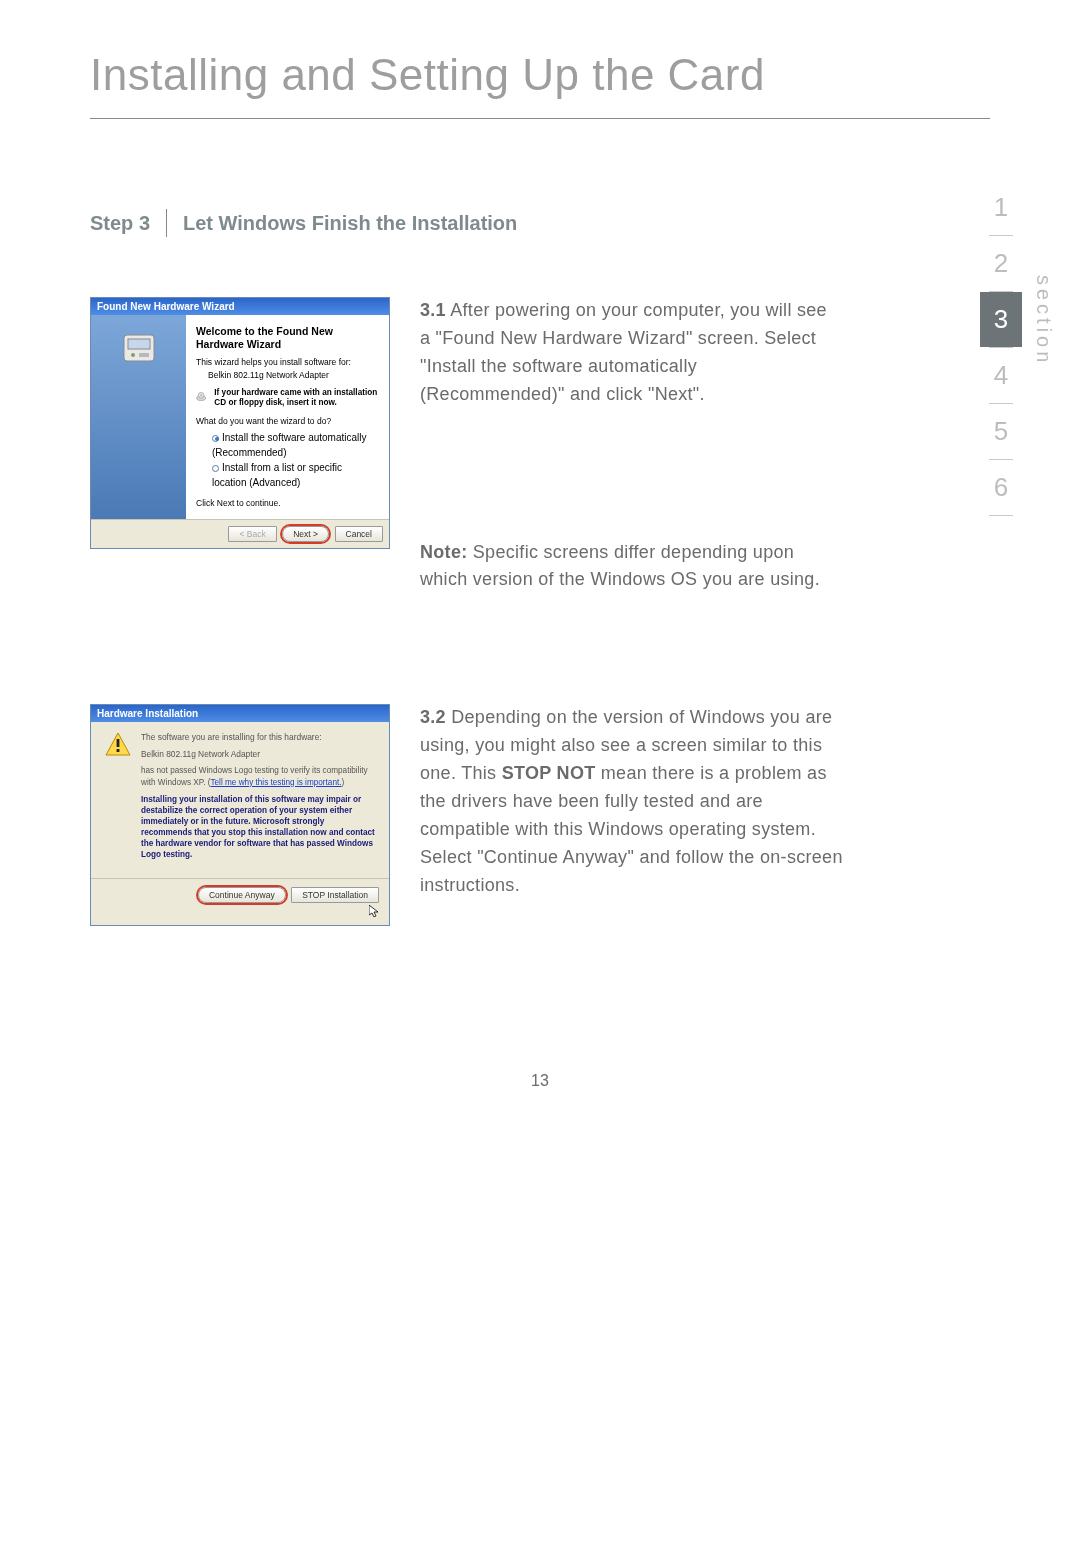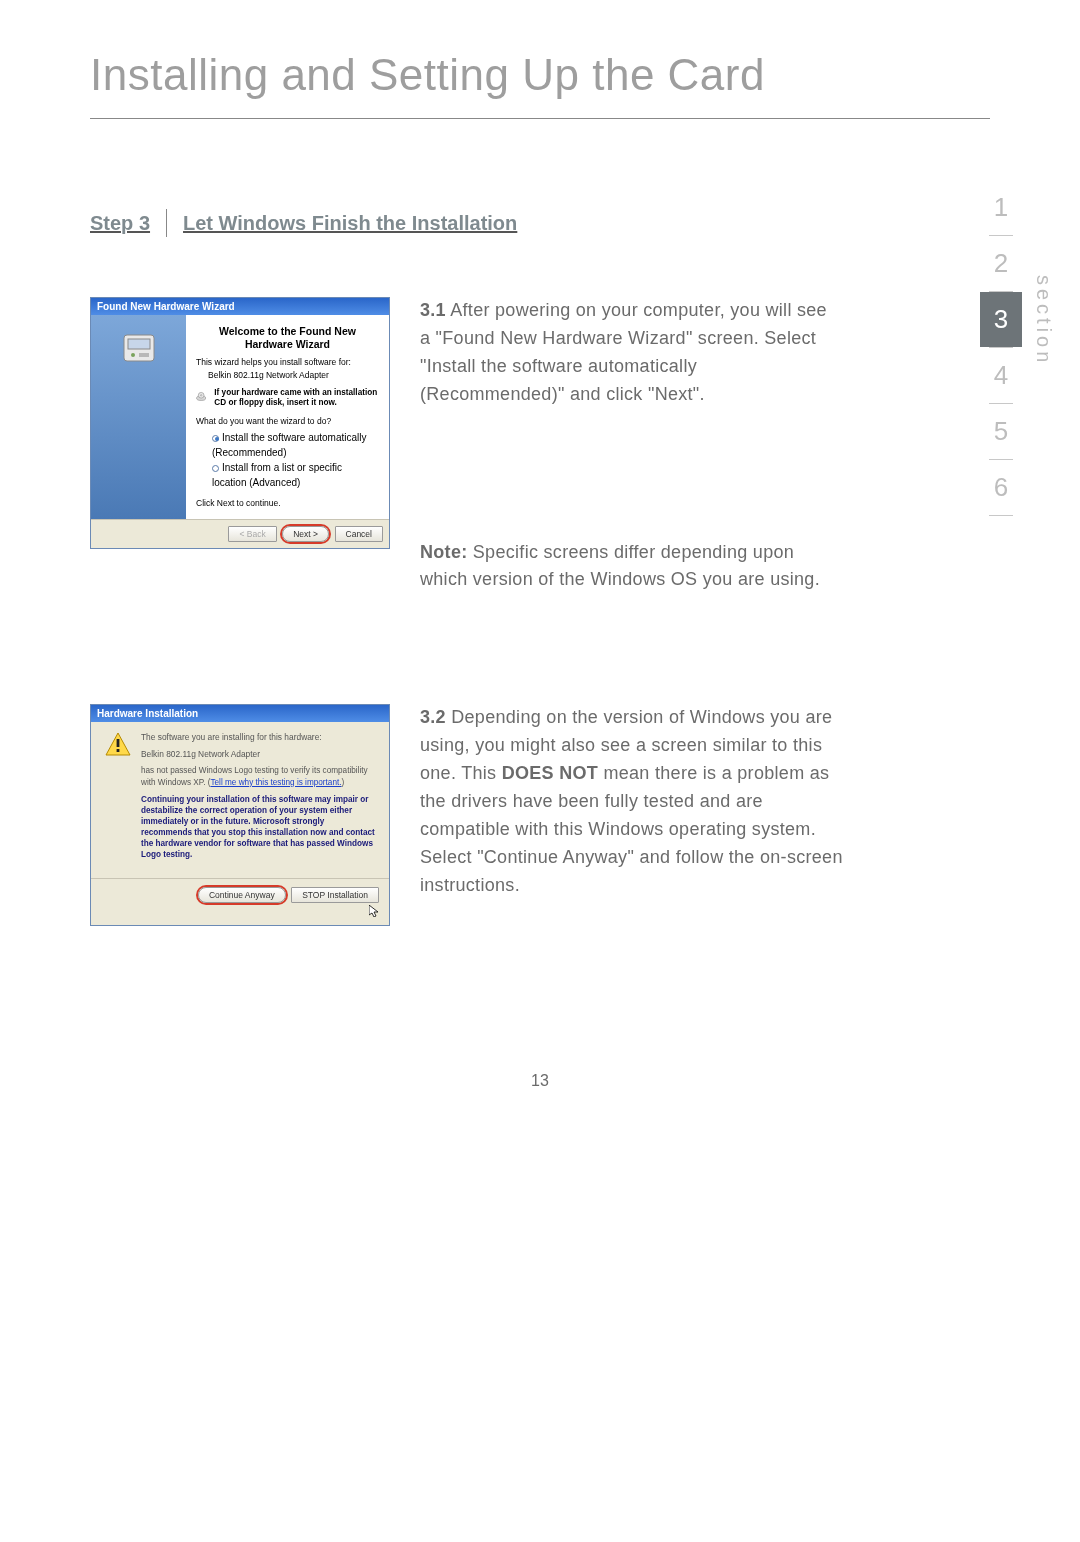--- a/index.html
+++ b/index.html
@@ -1,21 +1,21 @@
 <!DOCTYPE html>
 <html><head>
 <meta charset="utf-8">
 <style>
   * { box-sizing: border-box; margin: 0; padding: 0; }
   html, body { width: 1080px; height: 1542px; background: #fff; font-family: Arial, Helvetica, sans-serif; color: #555; }
   .page { position: relative; width: 1080px; height: 1138px; padding: 50px 0 0 0; }
   .title { font-size: 44px; color: #9e9e9e; font-weight: 300; letter-spacing: 0.5px; margin: 0 0 18px 90px; }
   .title-rule { border: none; border-top: 1px solid #888; margin: 0 90px 0 90px; }
 
-  .step-row { display: flex; align-items: flex-end; margin: 90px 0 0 90px; text-decoration: underline; }
+  .step-row { display: flex; align-items: flex-end; margin: 90px 0 0 90px; }
   .step-label { font-size: 20px; color: #7f8a8f; font-weight: 700; padding-right: 16px; border-right: 1px solid #888; line-height: 1.4; }
   .step-title { font-size: 20px; color: #7f8a8f; font-weight: 700; padding-left: 16px; line-height: 1.4; }
 
   .content { display: flex; margin: 60px 0 0 90px; gap: 30px; }
   .ss-col { width: 300px; flex: 0 0 300px; }
   .text-col { flex: 1; padding-right: 250px; }
   .para { font-size: 18px; color: #6b6b6b; line-height: 1.55; letter-spacing: 0.3px; }
   .para .num { font-weight: 700; color: #6b6b6b; }
   .note-block { margin-top: 130px; }
   .note-block .bold { font-weight: 700; color: #6b6b6b; }
@@ -23,21 +23,21 @@
   .content2 { display: flex; margin: 110px 0 0 90px; gap: 30px; }
   .content2 .text-col { padding-right: 235px; }
   .content2 .para .bold2 { font-weight: 700; }
 
   
   .wiz { width: 300px; border: 1px solid #6b8ab5; font-family: Tahoma, Arial, sans-serif; font-size: 9px; color: #000; background: #ece9d8; }
   .wiz-title { background: linear-gradient(#2a66c9, #4f8de6); color: #fff; font-size: 10px; font-weight: 700; padding: 3px 6px; }
   .wiz-body { display: flex; background: #fff; }
   .wiz-left { width: 95px; background: linear-gradient(#7da7d9, #4a79b5); display: flex; align-items: flex-start; justify-content: center; padding-top: 14px; }
   .wiz-right { flex: 1; padding: 10px 10px 8px 10px; background: #fff; }
-  .wiz-h { font-weight: 700; font-size: 10.5px; margin-bottom: 6px; line-height: 1.25; text-align: center; }
+  .wiz-h { font-weight: 700; font-size: 10.5px; margin-bottom: 6px; line-height: 1.25; }
   .wiz-p { font-size: 8.5px; margin-bottom: 3px; }
   .wiz-sub { font-size: 8.5px; margin: 2px 0 8px 12px; }
   .wiz-cd { display: flex; gap: 8px; align-items: flex-start; margin: 6px 0 8px 0; }
   .wiz-cd-txt { font-size: 8.2px; font-weight: 700; line-height: 1.2; }
   .wiz-q { font-size: 8.5px; margin: 4px 0; }
   .wiz-opt { font-size: 10px; margin-left: 16px; line-height: 1.5; }
   .wiz-opt .r { display: inline-block; width: 7px; height: 7px; border: 1px solid #5a7aa8; border-radius: 50%; vertical-align: middle; margin-right: 3px; position: relative; }
   .wiz-opt .r.checked::after { content: ""; position: absolute; left: 1.5px; top: 1.5px; width: 4px; height: 4px; border-radius: 50%; background: #3d78c5; }
   .wiz-btns { background: #ece9d8; padding: 6px; text-align: right; border-top: 1px solid #c8c4b4; }
   .wiz-btn { display: inline-block; font-size: 8.5px; padding: 2px 10px; border: 1px solid #9a9a9a; background: linear-gradient(#fff, #e7e5db); border-radius: 1px; margin-left: 3px; color: #333; }
@@ -140,38 +140,38 @@
               <polygon points="13,1 25,23 1,23" fill="#ffd94a" stroke="#b58a00"></polygon>
               <rect x="11.6" y="7" width="2.8" height="8" fill="#222"></rect>
               <rect x="11.6" y="17" width="2.8" height="3" fill="#222"></rect>
             </svg>
             <div style="flex:1">
               <div class="hw-p">The software you are installing for this hardware:</div>
               <div class="hw-sub">Belkin 802.11g Network Adapter</div>
               <div class="hw-p2">
                 <span>has not passed Windows Logo testing to verify its compatibility with Windows XP. (</span><span class="link">Tell me why this testing is important.</span><span>)</span>
               </div>
-              <div class="hw-bold">Continuing your installation of this software may impair or destabilize the correct operation of your system either immediately or in the future. Microsoft strongly recommends that you stop this installation now and contact the hardware vendor for software that has passed Windows Logo testing.</div>
+              <div class="hw-bold">Installing your installation of this software may impair or destabilize the correct operation of your system either immediately or in the future. Microsoft strongly recommends that you stop this installation now and contact the hardware vendor for software that has passed Windows Logo testing.</div>
             </div>
           </div>
         </div>
         <div class="hw-btns">
           <span class="wiz-btn ringed">Continue Anyway</span>
           <span class="wiz-btn">STOP Installation</span>
           <br>
           <svg class="cursor-arrow" viewBox="0 0 10 12">
             <polygon points="0,0 0,10 3,8 5,12 7,11 5,7 9,7" fill="#fff" stroke="#000" stroke-width="0.8"></polygon>
           </svg>
         </div>
       </div>
     </div>
     <div class="text-col">
       <p class="para">
         <span class="num">3.2</span>
-        <span>Depending on the version of Windows you are using, you might also see a screen similar to this one. This </span><span class="bold2" style="font-weight:700">DOES NOT</span><span> mean there is a problem as the drivers have been fully tested and are compatible with this Windows operating system. Select "Continue Anyway" and follow the on-screen instructions.</span>
+        <span>Depending on the version of Windows you are using, you might also see a screen similar to this one. This </span><span class="bold2" style="font-weight:700">STOP NOT</span><span> mean there is a problem as the drivers have been fully tested and are compatible with this Windows operating system. Select "Continue Anyway" and follow the on-screen instructions.</span>
       </p>
     </div>
   </div>
 
   <div class="side">
     <div class="seclabel">section</div>
     <div class="n">1</div>
     <div class="bar"></div>
     <div class="n">2</div>
     <div class="bar"></div>

